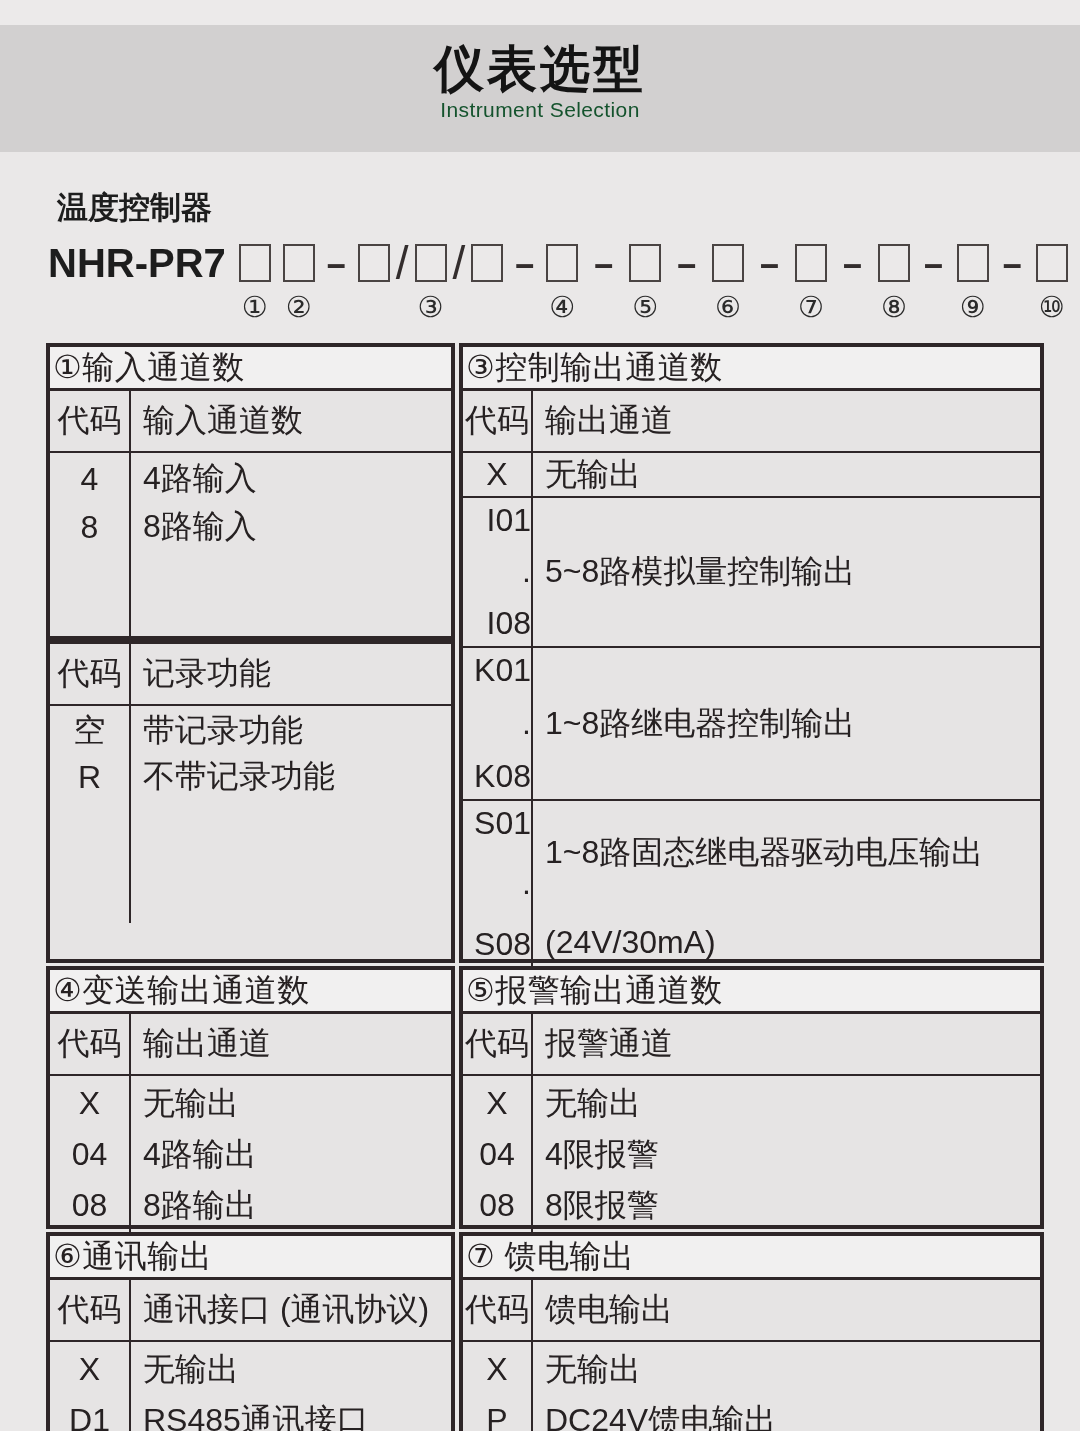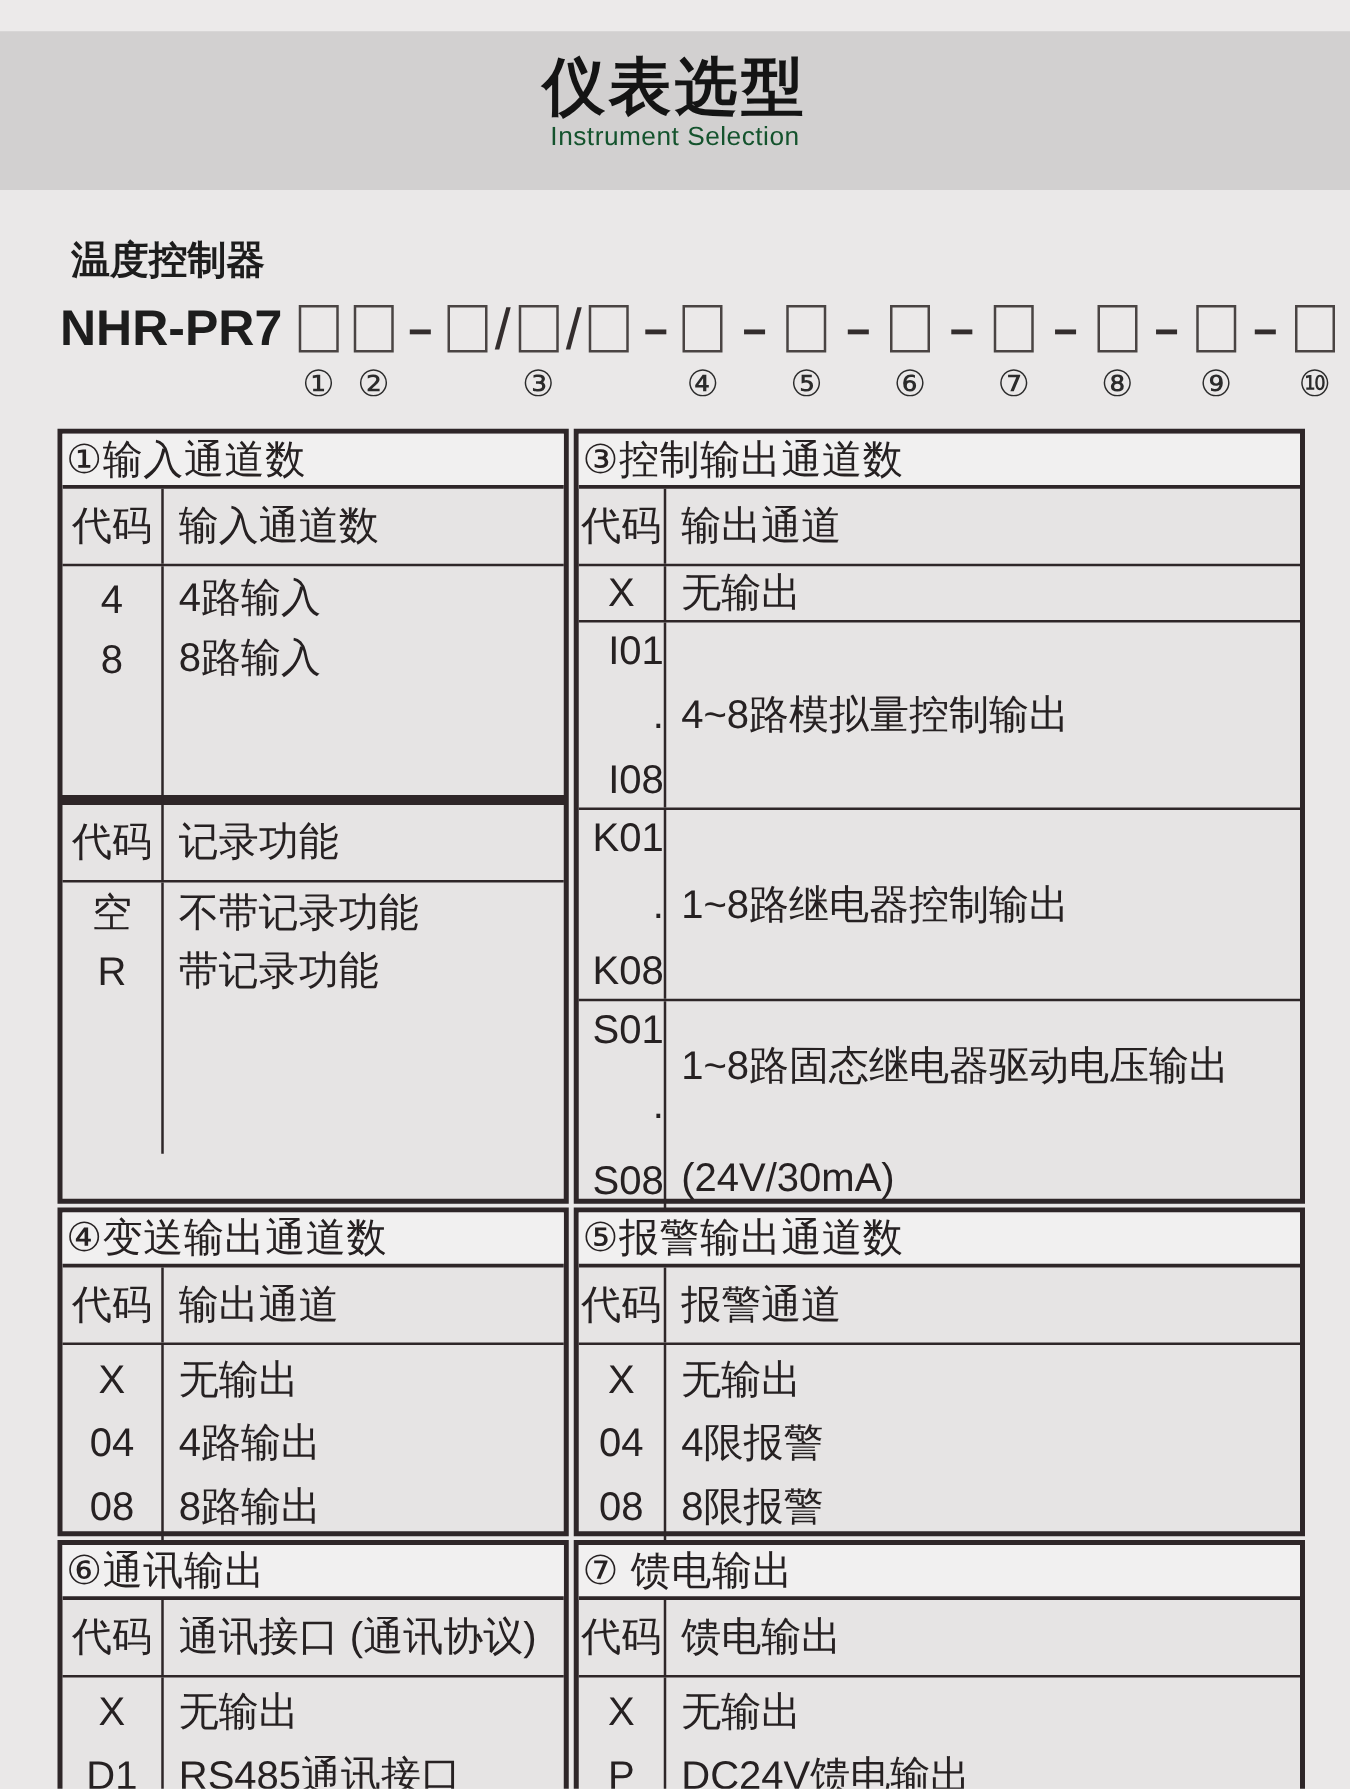--- a/index.html
+++ b/index.html
@@ -200,22 +200,22 @@
       <div class="hrow">
         <div class="ccol w-l">代码</div>
         <div class="dcol">记录功能</div>
       </div>
       <div class="tbody" style="height:217px">
         <div class="ccol w-l lines codes lh46">
           <div class="line">空</div>
           <div class="line">R</div>
         </div>
         <div class="dcol lines descs lh46">
+          <div class="line">带记录功能</div>
           <div class="line">不带记录功能</div>
-          <div class="line">带记录功能</div>
         </div>
       </div>
     </div>
 
     <div class="tbl gap" style="height:263px">
       <div class="sec">④变送输出通道数</div>
       <div class="hrow">
         <div class="ccol w-l">代码</div>
         <div class="dcol">输出通道</div>
       </div>
@@ -266,21 +266,21 @@
           <div>无输出</div>
         </div>
       </div>
       <div class="grp" style="height:150px">
         <div class="gcode w-r stack">
           <div>I01</div>
           <div>.</div>
           <div>I08</div>
         </div>
         <div class="gdesc">
-          <div>4~8路模拟量控制输出</div>
+          <div>5~8路模拟量控制输出</div>
         </div>
       </div>
       <div class="grp" style="height:153px">
         <div class="gcode w-r stack">
           <div>K01</div>
           <div>.</div>
           <div>K08</div>
         </div>
         <div class="gdesc">
           <div>1~8路继电器控制输出</div>

